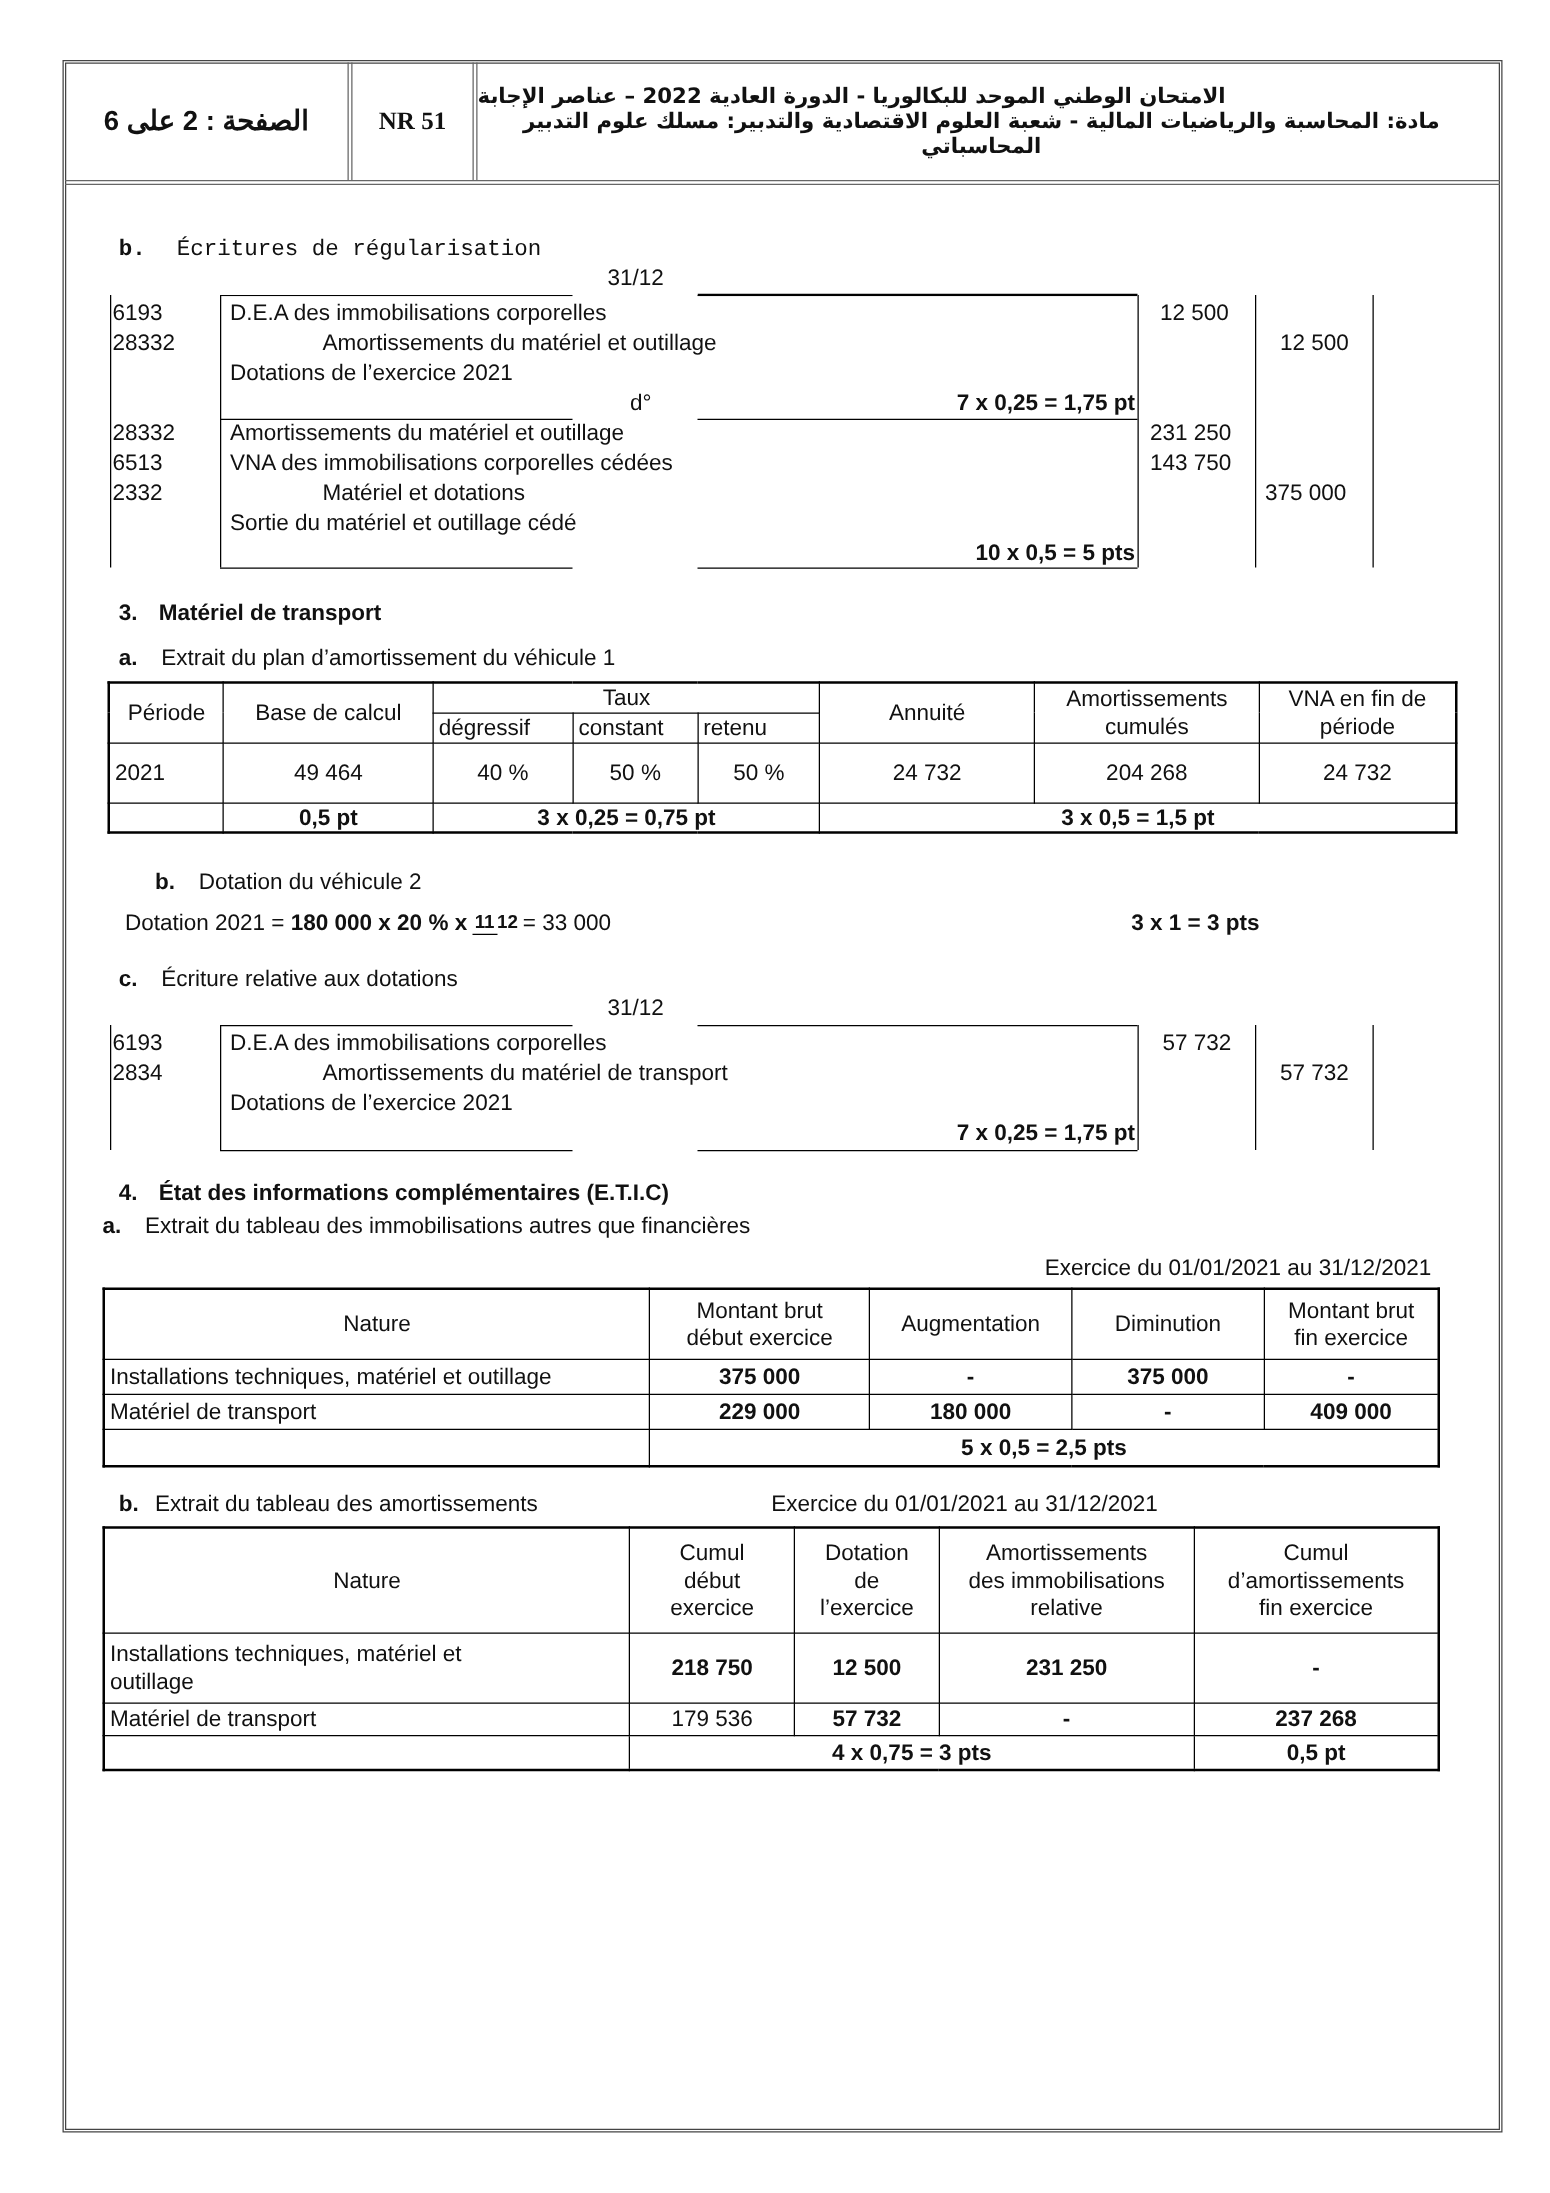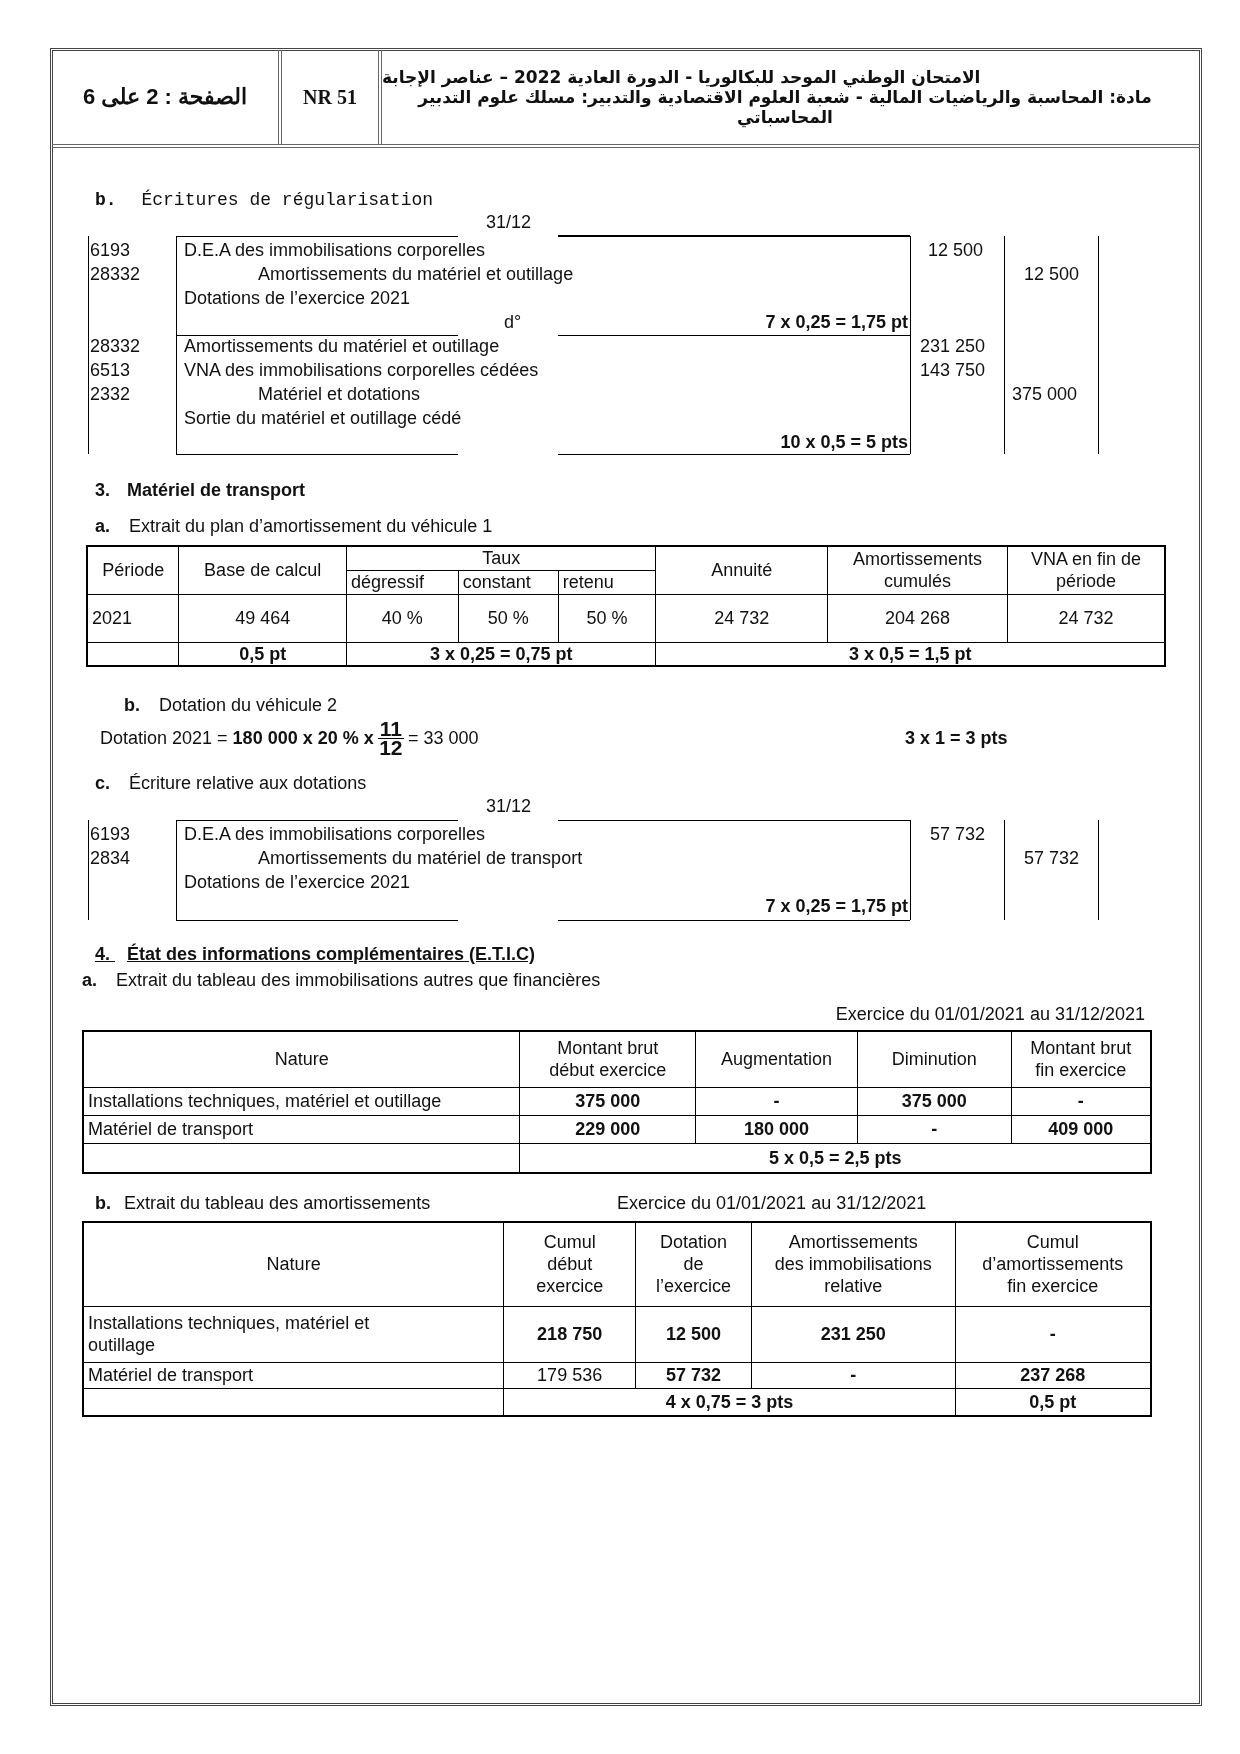--- a/index.html
+++ b/index.html
@@ -31,21 +31,21 @@
   .journal .vline { position: absolute; border-left: 1.5px solid #000; }
   .journal .hline { position: absolute; border-top: 1.5px solid #000; }
   .journal .t { position: absolute; white-space: nowrap; font-size: 18px; }
   .bold { font-weight: bold; }
 
   table.grid { position: absolute; border-collapse: collapse; font-size: 18px; }
   table.grid td { border: 1.5px solid #000; text-align: center; padding: 0 4px; line-height: 22px; }
   table.grid td.left { text-align: left; }
   table.outer-thick { border: 2.5px solid #000; }
 
-  .frac { display: inline-flex; flex-direction: column; align-items: center; vertical-align: middle; font-weight: bold; font-size: 21px; line-height: 18px; margin: 0 4px; }
+  .frac { display: inline-flex; flex-direction: row; align-items: center; vertical-align: middle; font-weight: bold; font-size: 15px; line-height: 18px; margin: 0 4px; }
   .frac .num { border-bottom: 1.5px solid #000; padding: 0 2px; }
 </style>
 </head>
 <body>
 
 <div class="page-frame"></div>
 <div class="header">
   <div class="cell h-page">الصفحة : 2 على 6</div>
   <div class="cell h-code">NR 51</div>
   <div class="cell h-title">
@@ -186,21 +186,21 @@
   <div class="t" style="left:842px; top:28px;">57 732</div>
   <div class="t" style="left:2px; top:52px;">2834</div>
   <div class="t" style="left:170px; top:52px;">Amortissements du matériel de transport</div>
   <div class="t" style="left:936px; top:52px;">57 732</div>
   <div class="t" style="left:96px; top:76px;">Dotations de l’exercice 2021</div>
   <div class="t bold" style="right:200px; top:100px;">7 x 0,25 = 1,75 pt</div>
   <div class="hline" style="left:88px; width:282px; top:124px;"></div>
   <div class="hline" style="left:470px; width:352px; top:124px;"></div>
 </div>
 
-<div class="abs sec-title" style="left:95px; top:944px;text-decoration:underline;">
+<div class="abs sec-title" style="left:95px; top:944px;">
   <span>4.</span>
   <span style="margin-left:12px">État des informations complémentaires (E.T.I.C)</span>
 </div>
 <div class="abs lbl" style="left:82px; top:970px;">
   <b>a.</b>
   <span style="margin-left:14px">Extrait du tableau des immobilisations autres que financières</span>
 </div>
 <div class="abs" style="right:95px; top:1004px;">Exercice du 01/01/2021 au 31/12/2021</div>
 
 <table class="grid outer-thick" style="left:82px; top:1030px; width:1070px;">

